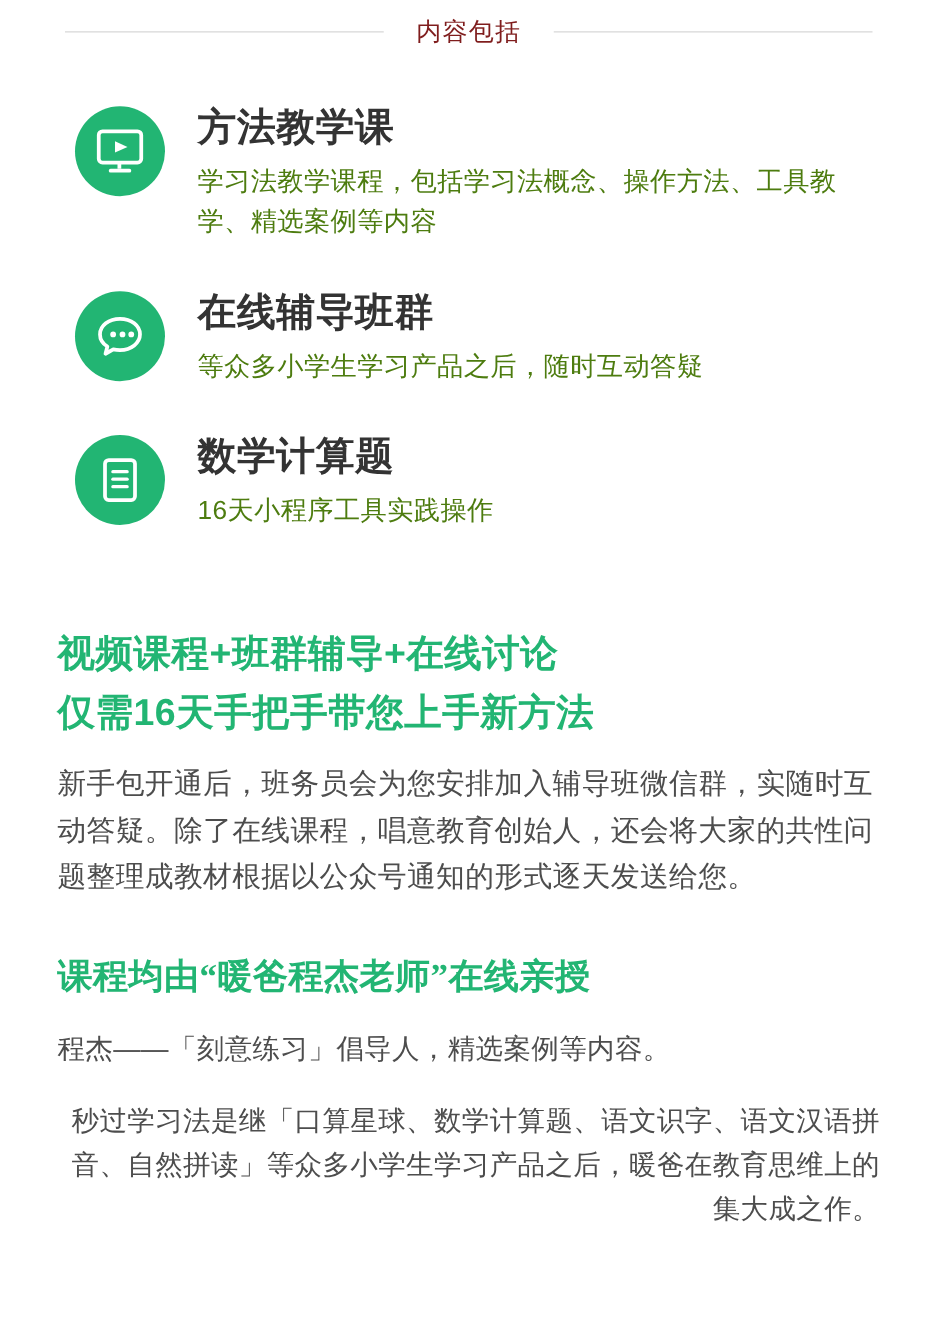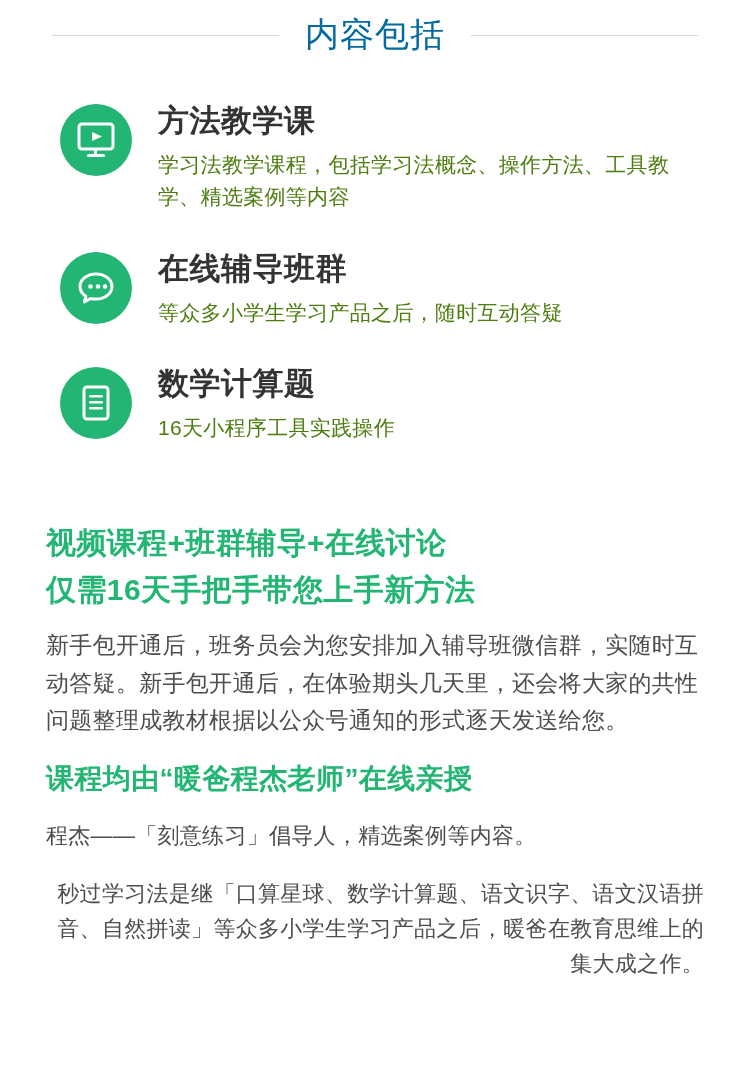--- a/index.html
+++ b/index.html
@@ -26,22 +26,22 @@
     box-sizing: border-box;
   }
   .section-header .rule {
     flex: 1 1 auto;
     height: 1px;
     background: #d8d8d8;
   }
   .section-header .rule.left { margin-right: 26px; }
   .section-header .rule.right { margin-left: 26px; }
   .section-header .title {
-    font-size: 34px;
-    color: #0369a1;
+    font-size: 20px;
+    color: #7f1d1d;
     letter-spacing: 1px;
     white-space: nowrap;
   }
 
   
   .features {
     margin-top: 42px;
     padding-left: 60px;
     padding-right: 46px;
   }
@@ -100,26 +100,27 @@
   }
   .paragraph {
     margin-top: 14px;
     font-size: 23px;
     color: #4d4d4d;
     line-height: 1.62;
     letter-spacing: 0.3px;
   }
 
   .sub-headline {
-    margin-top: 20px;
+    margin-top: 42px;
     font-size: 28px;
     font-weight: bold;
     color: #22b573;
     letter-spacing: 0.4px;
     line-height: 1.4;
+    font-family: Liberation Serif, serif;
   }
   .para-small {
     margin-top: 20px;
     font-size: 22px;
     color: #4d4d4d;
     line-height: 1.6;
     letter-spacing: 0.3px;
   }
   .para-small.tight { margin-top: 22px; text-align: right; }
 </style>
@@ -181,21 +182,21 @@
 
 </div>
 
 <div class="body-section">
 
   <div class="headline">
     <div class="line">视频课程+班群辅导+在线讨论</div>
     <div class="line">仅需16天手把手带您上手新方法</div>
   </div>
 
-  <div class="paragraph">新手包开通后，班务员会为您安排加入辅导班微信群，实随时互动答疑。新手包开通后，在体验期头几天里，还会将大家的共性问题整理成教材根据以公众号通知的形式逐天发送给您。</div>
+  <div class="paragraph">新手包开通后，班务员会为您安排加入辅导班微信群，实随时互动答疑。除了在线课程，唱意教育创始人，还会将大家的共性问题整理成教材根据以公众号通知的形式逐天发送给您。</div>
 
   <div class="sub-headline">课程均由“暖爸程杰老师”在线亲授</div>
 
   <div class="para-small">程杰——「刻意练习」倡导人，精选案例等内容。</div>
 
   <div class="para-small tight">秒过学习法是继「口算星球、数学计算题、语文识字、语文汉语拼音、自然拼读」等众多小学生学习产品之后，暖爸在教育思维上的集大成之作。</div>
 
 </div>
 
 </body></html>

